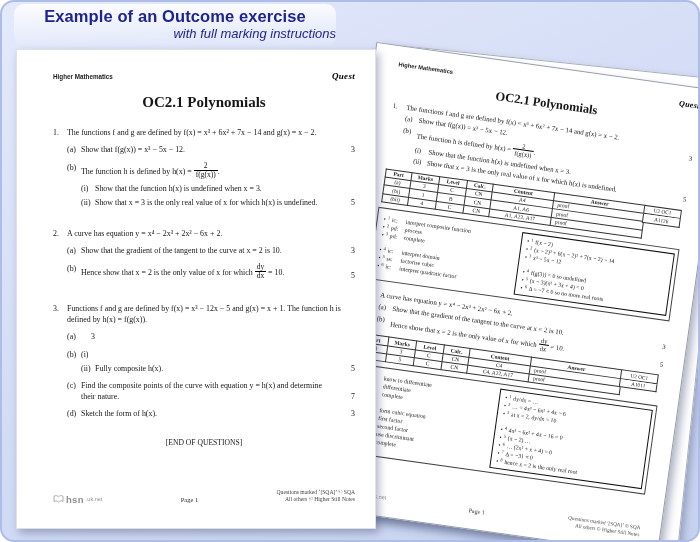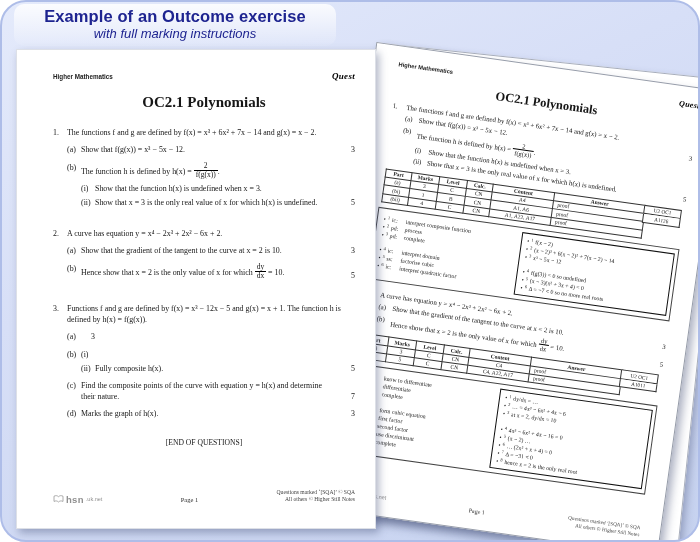--- a/index.html
+++ b/index.html
@@ -1,26 +1,26 @@
 <!DOCTYPE html>
 <html><head>
 <meta charset="utf-8">
 <style>
   html,body{margin:0;padding:0;background:#fff;}
   .canvas{position:relative;width:700px;height:542px;box-sizing:border-box;overflow:hidden;
-    border:2px solid #aebde8;border-radius:26px;
+    border:2px solid #aebde8;border-radius:14px;
     background:linear-gradient(155deg,#e4eafb 0%,#d7dff7 38%,#c6d2ef 100%);
     font-family:"Liberation Sans",sans-serif;}
 
   
   .banner{position:absolute;left:12px;top:2px;width:322px;height:42px;border-radius:10px;
     background:linear-gradient(180deg,rgba(255,255,255,.85),rgba(255,255,255,.05));
     text-align:center;color:#1e2490;z-index:5;}
   .banner-title{font-size:16.5px;font-weight:bold;line-height:19px;margin-top:3px;letter-spacing:.1px;}
-  .banner-subtitle{font-size:13px;font-style:italic;line-height:15px;}
+  .banner-subtitle{font-size:13px;font-style:italic;line-height:15px;text-align:right;}
 
   
   .sheet{position:absolute;background:#fff;box-sizing:border-box;overflow:hidden;}
   .back-sheet{left:352px;top:58px;width:350px;height:470px;z-index:1;transform:rotate(6deg);
     border:1px solid #a8aebc;box-shadow:3px 5px 9px rgba(60,70,110,.40);}
   .tilted-page{left:340px;top:62px;width:350px;height:470px;z-index:2;transform:rotate(8deg);
     border:1px solid #969ca9;box-shadow:4px 6px 10px rgba(60,70,110,.45);}
   .left-page{left:14px;top:47px;width:360px;height:480px;z-index:3;
     border:1px solid rgba(120,130,160,.25);box-shadow:3px 4px 8px rgba(70,80,120,.42);}
 
@@ -529,21 +529,21 @@
           <span class="qtext">Fully composite h(x).</span>
           <span class="mark">5</span>
         </div>
         <div class="qrow part gap">
           <span class="plabel">(c)</span>
           <span class="qtext">Find the composite points of the curve with equation y = h(x) and determine their nature.</span>
           <span class="mark">7</span>
         </div>
         <div class="qrow part gap">
           <span class="plabel">(d)</span>
-          <span class="qtext">Marks the graph of h(x).</span>
+          <span class="qtext">Sketch the form of h(x).</span>
           <span class="mark">3</span>
         </div>
       </div>
 
       <div class="endnote">[END OF QUESTIONS]</div>
 
       <div class="pfooter">
         <span class="flogo">
           <svg width="11" height="8" viewBox="0 0 11 8">
               <path d="M1 1.2 C3 .2 4.4 .7 5.5 1.7 C6.6 .7 8 .2 10 1.2 L10 6.4 C8 5.5 6.6 6 5.5 7 C4.4 6 3 5.5 1 6.4 Z" fill="none" stroke="#979797" stroke-width="0.8"></path>

